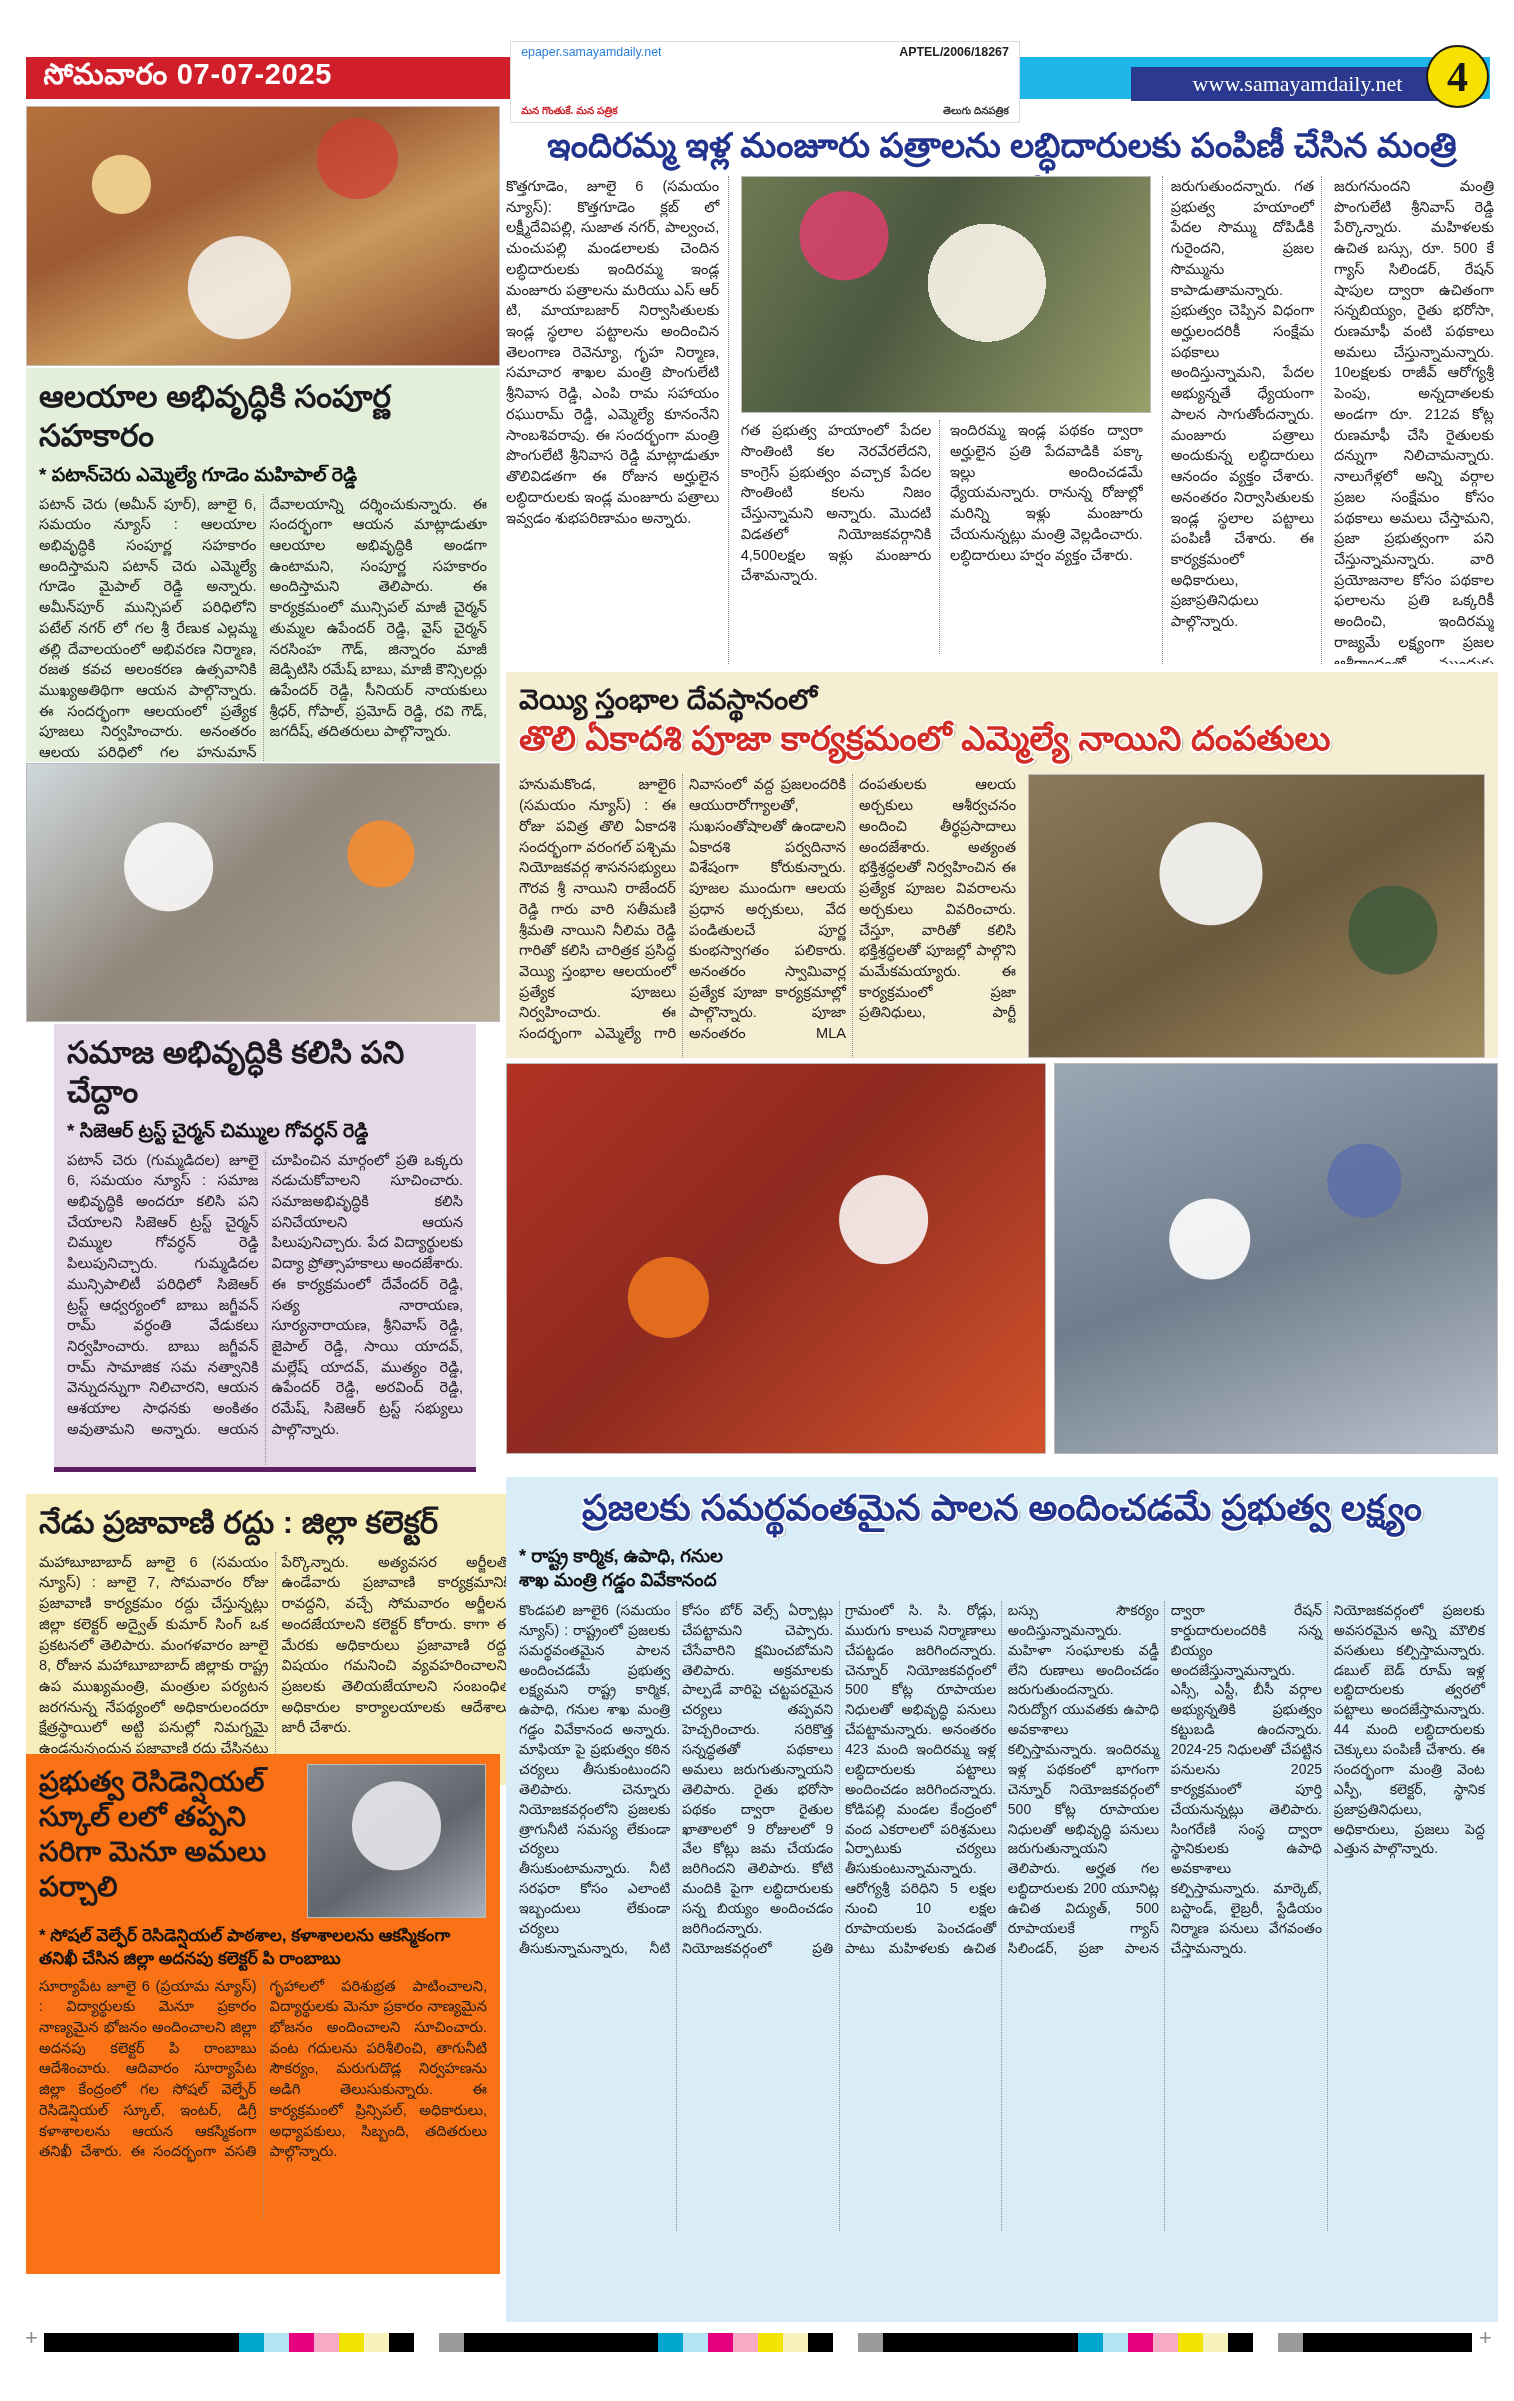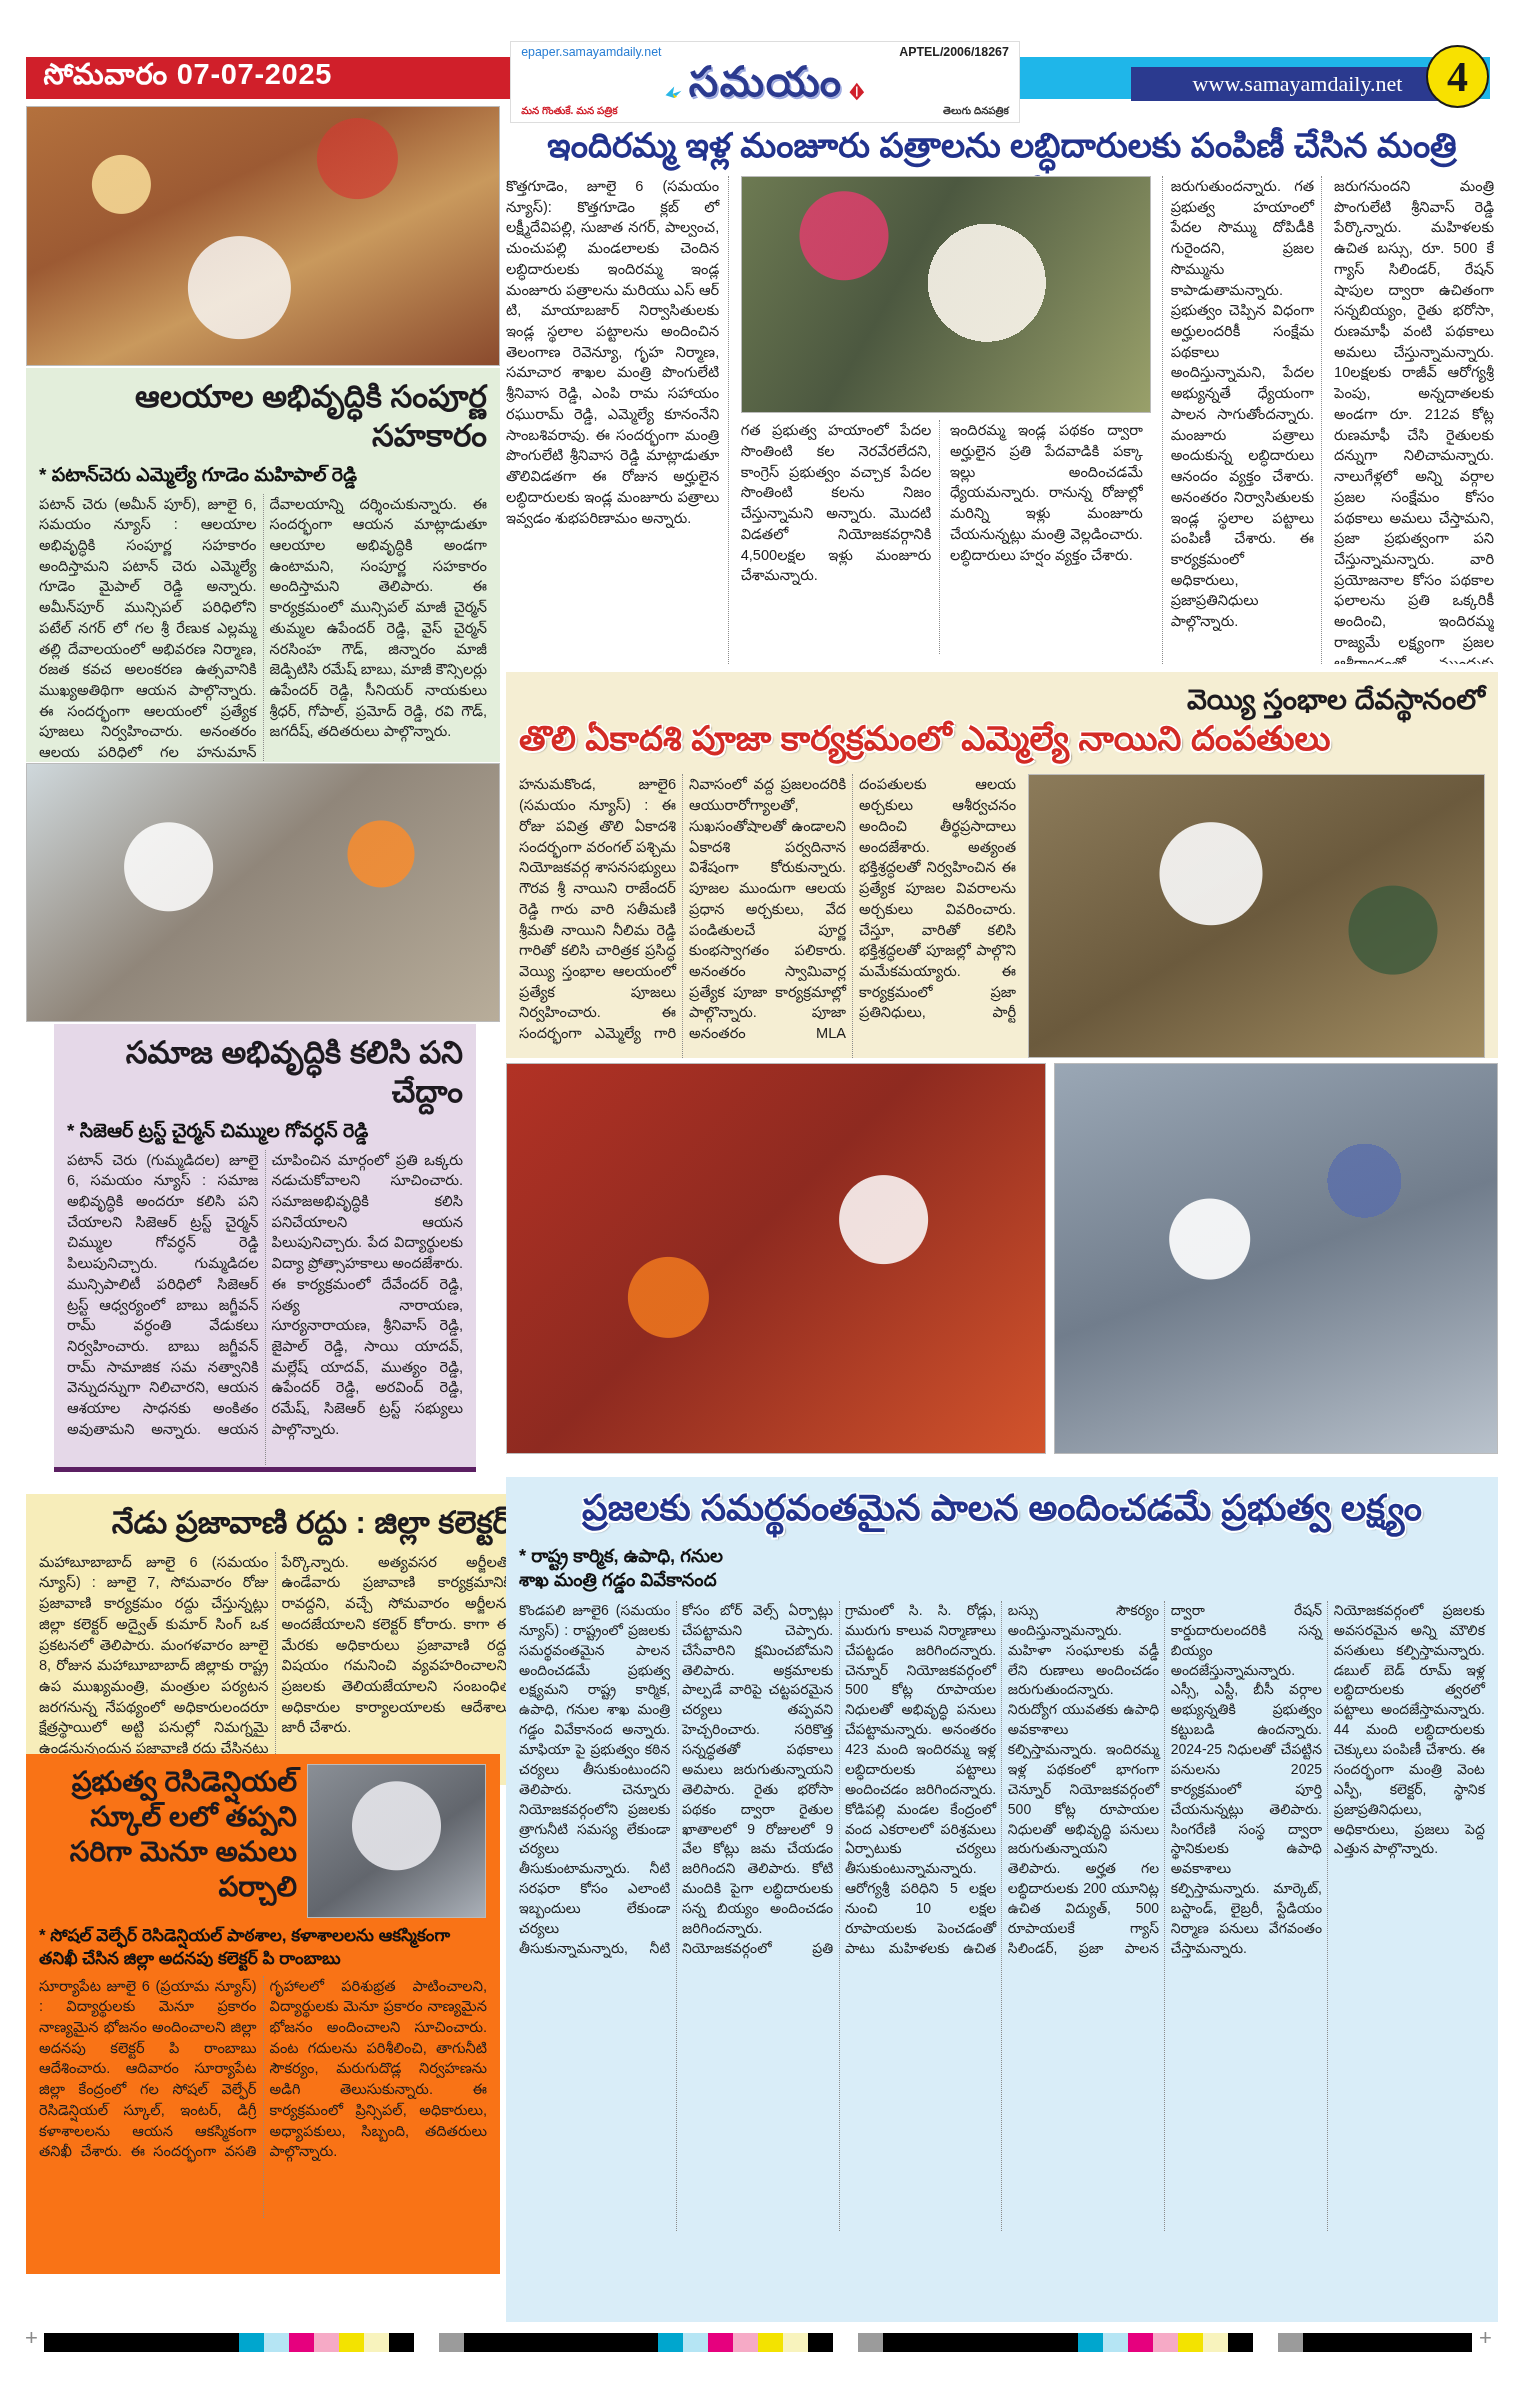--- a/index.html
+++ b/index.html
@@ -55,21 +55,21 @@
   .ph-f { background:
       radial-gradient(circle at 35% 45%, rgba(255,255,255,.9) 0 40px, transparent 41px),
       radial-gradient(circle at 70% 30%, rgba(90,110,170,.8) 0 37px, transparent 37px),
       linear-gradient(160deg,#9aa7b5,#717d8c 50%,#b9c2cc); }
   .ph-g { background:
       radial-gradient(circle at 50% 40%, rgba(230,230,235,.9) 0 44px, transparent 45px),
       linear-gradient(145deg,#8a8f96,#62666d 55%,#aab0b8); }
 
   
   .art { padding:10.2px 13px; overflow:hidden; }
-  .h-left { text-align:right; color:#1d1a1f; font-weight:bold; line-height:1.25; }
+  .h-left { text-align:left; color:#1d1a1f; font-weight:bold; line-height:1.25; }
   .subhead { font-weight:bold; color:#101010; font-size:19px; line-height:1.3; margin:7.3px 0 5.9px 0; }
   .bodytxt { font-size:14.6px; line-height:1.42; color:#1c1c1c; text-align:justify; }
   .cols2 { column-count:2; column-gap:13px; column-rule:0.7px dotted #8a8a8a; }
   .cols3 { column-count:3; column-gap:13px; column-rule:0.7px dotted #8a8a8a; }
   .cols6 { column-count:6; column-gap:11.7px; column-rule:0.7px dotted #8a8a8a; }
   .hl-blue { color:#22338d; font-weight:bold; text-align:center; }
   .hl-outline { text-shadow:-1.5px -1.5px 0 #ffffff,1.5px -1.5px 0 #ffffff,-1.5px 1.5px 0 #ffffff,1.5px 1.5px 0 #ffffff,2.2px 2.2px 1.5px rgba(0,0,0,.35); }
   .hl-red { color:#d32b25; font-weight:bold; text-align:left; }
 
   
@@ -89,35 +89,20 @@
   <div class="band-navy">
     <span>www.samayamdaily.net</span>
   </div>
   <div class="page-circle">4</div>
 
   <div class="masthead">
     <div class="mh-row">
       <span class="mh-epaper">epaper.samayamdaily.net</span>
       <span class="mh-reg">APTEL/2006/18267</span>
     </div>
-    <div class="mh-center">
-      <span>
-        <svg width="19" height="16" viewBox="0 0 26 22">
-            <path d="M2 14 L14 2 L12 12 L24 8 L14 18 Z" fill="#2ab6e6"></path>
-            <path d="M12 12 L18 16 L14 18 Z" fill="#f5d400"></path>
-          </svg>
-      </span>
-      <span class="mh-logo">సమయం</span>
-      <span>
-        <svg width="17.6" height="19" viewBox="0 0 24 26">
-            <path d="M12 1 L22 14 L12 25 L2 14 Z" fill="#d01f2a"></path>
-            <line x1="12" y1="6" x2="12" y2="20" stroke="#ffffff" stroke-width="2"></line>
-          </svg>
-      </span>
-    </div>
     <div class="mh-row">
       <span class="mh-tag-left">మన గొంతుకే. మన పత్రిక</span>
       <span class="mh-tag-right">తెలుగు దినపత్రిక</span>
     </div>
   </div>
 
   <div class="abs photo ph-a" style="left:26px; top:106px; width:474px; height:260px;"></div>
 
   <div class="abs art" style="left:26px; top:368px; width:474px; height:394px; background:#e3eedb;">
     <div class="h-left" style="font-size:31px;">ఆలయాల అభివృద్ధికి సంపూర్ణ సహకారం</div>

